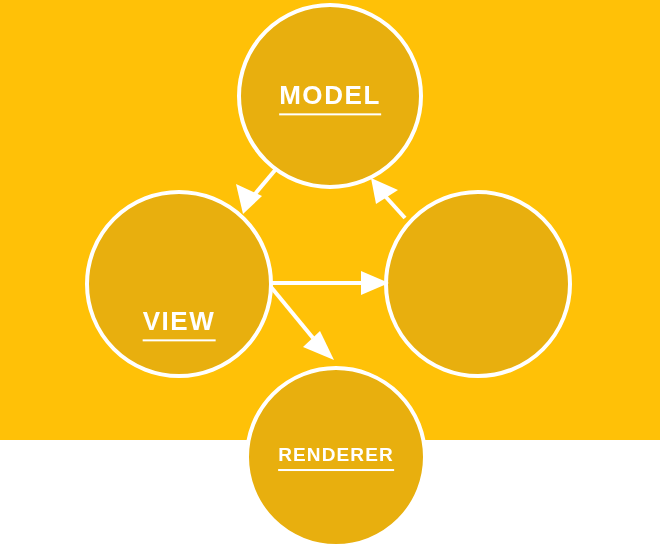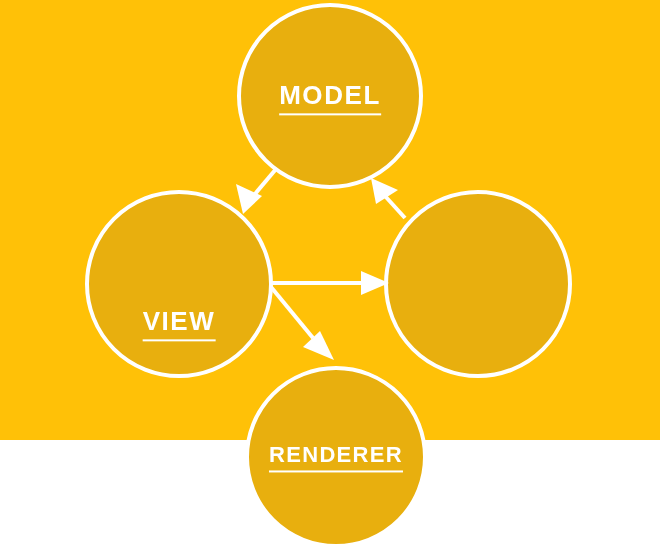--- a/index.html
+++ b/index.html
@@ -34,21 +34,21 @@
     letter-spacing: 0.06em;
     white-space: nowrap;
     text-align: center;
     line-height: 1.05;
     padding-bottom: 4px;
     border-bottom: 2px solid #FFFFFF;
     font-family: "Liberation Sans", sans-serif;
     pointer-events: none;
   }
   .node-label.size-lg { font-size: 26px; }
-  .node-label.size-sm { font-size: 22px; }
+  .node-label.size-sm { font-size: 19px; }
 </style>
 </head>
 <body>
 
 <div id="diagram-root">
 
   <svg id="diagram-svg" viewBox="0 0 660 559">
 
     <circle cx="330" cy="96" r="91" fill="#E8AF0E" stroke="#FFFFFF" stroke-width="4"></circle>
 

